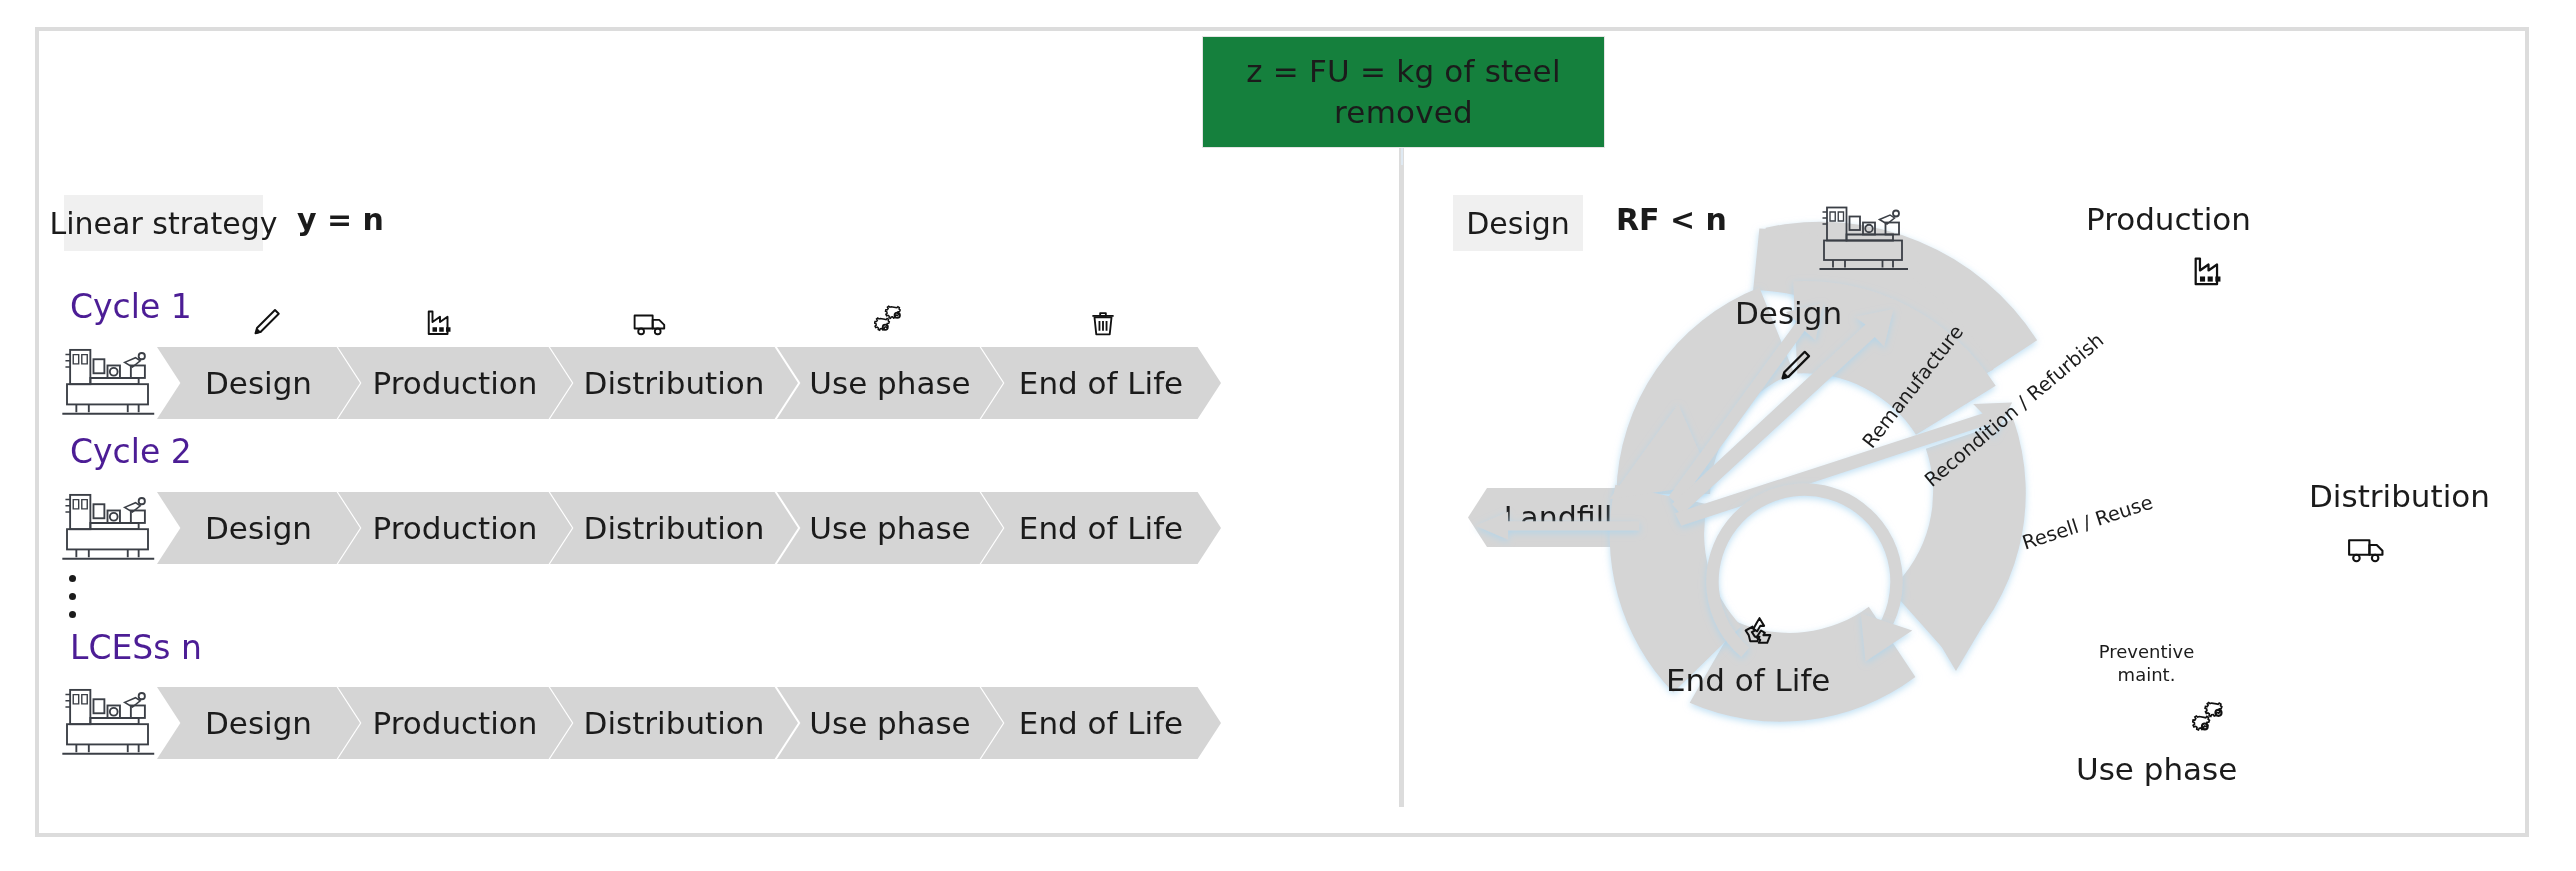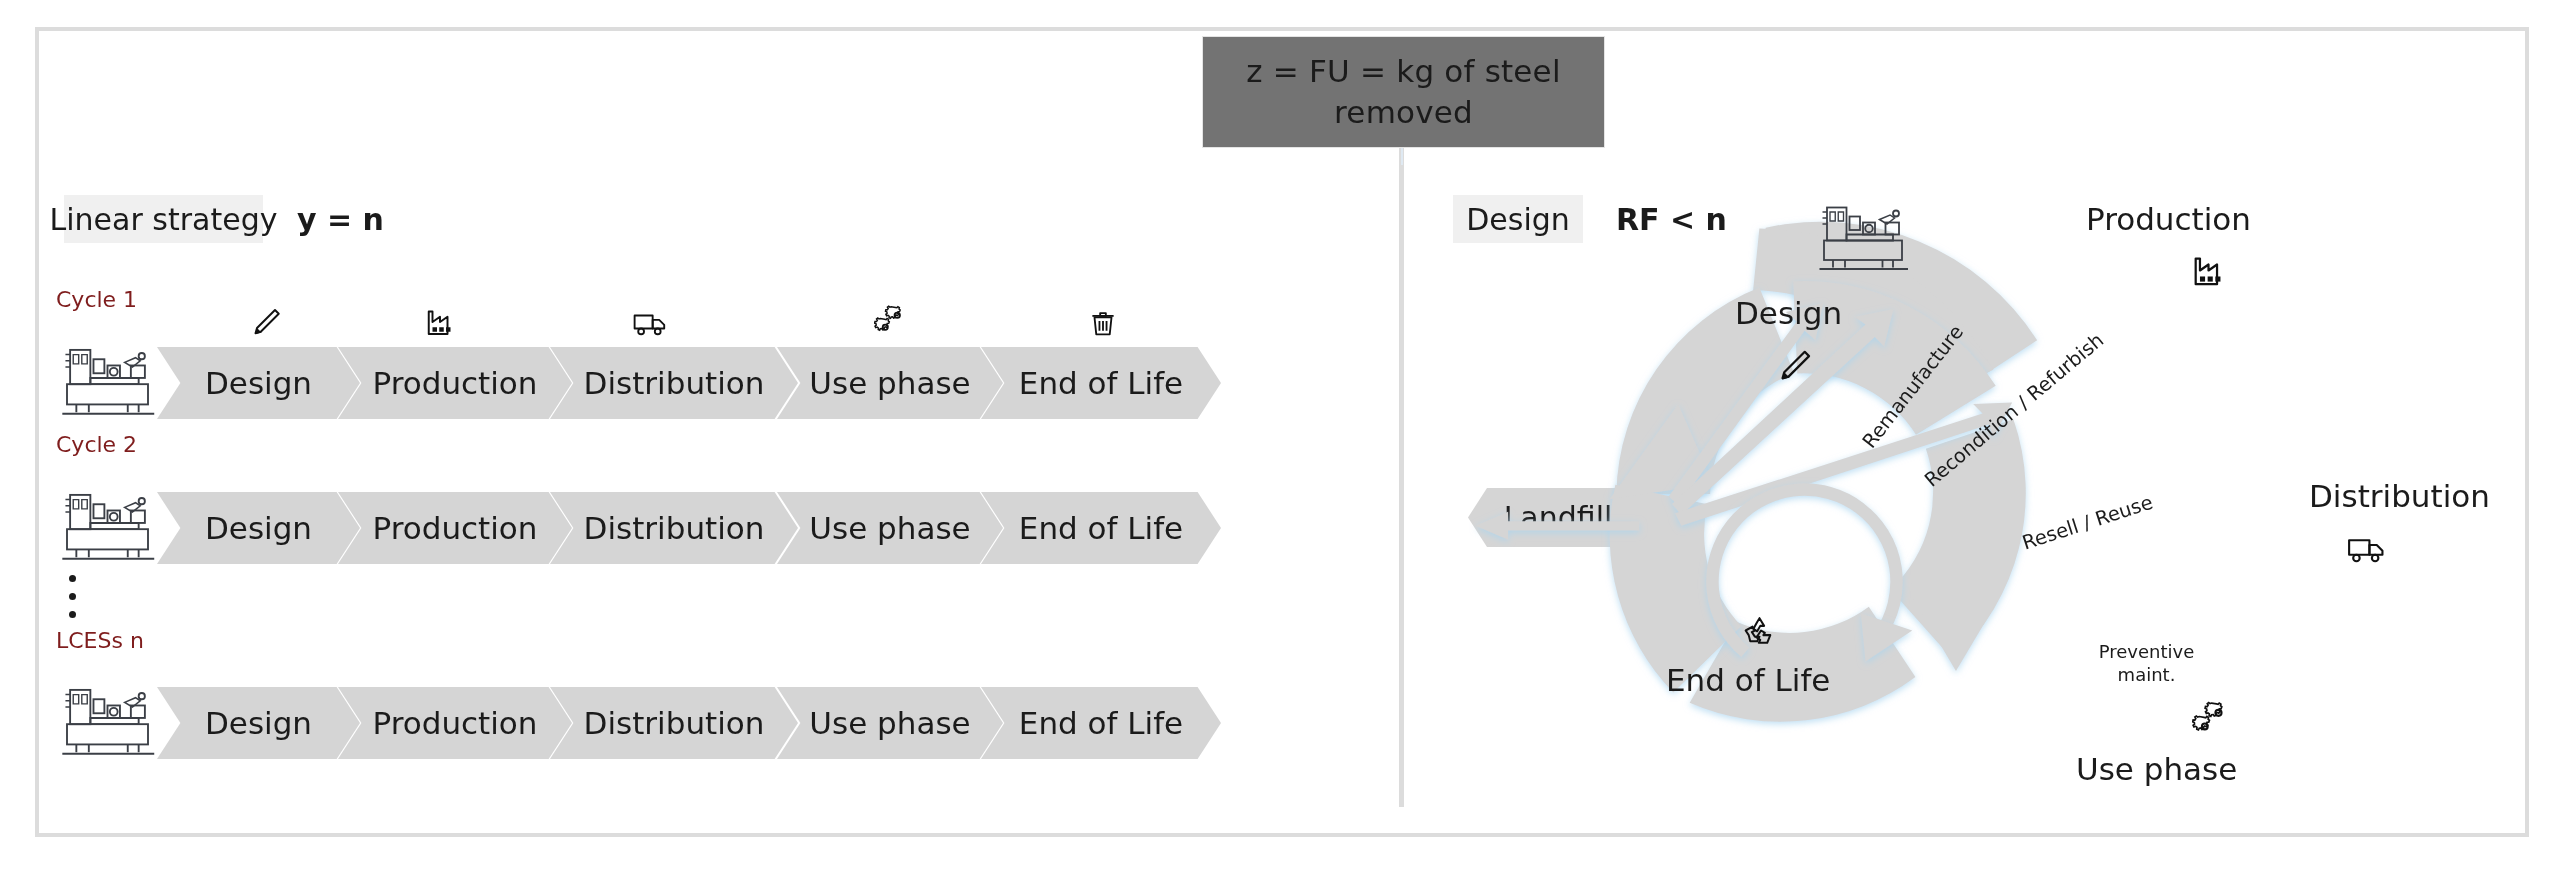--- a/index.html
+++ b/index.html
@@ -22,50 +22,50 @@
 
   
   .divider{
     position:absolute;left:1399px;top:142px;width:4.7px;height:665px;
     background:#dcdcdc;
   }
 
   
   .fu-box{
     position:absolute;left:1202px;top:36px;width:403px;height:112px;
-    background:#737373;border:0.8px solid #e4e4e4;box-sizing:border-box;
+    background:#15803d;border:0.8px solid #e4e4e4;box-sizing:border-box;
     display:flex;align-items:center;justify-content:center;
     text-align:center;
     font-size:31px;color:#1b1b1b;line-height:1.32;
     letter-spacing:0.2px;
   }
   .fu-line{
     position:absolute;left:1401px;top:148px;width:2.3px;height:17px;background:#dfe9f2;
   }
 
   
   .tag{
     position:absolute;background:#f0f0f0;
     display:flex;align-items:center;justify-content:center;
     font-size:30px;color:#1b1b1b;
-    padding:0 17px;height:48px;box-sizing:border-box;
+    padding:0 17px;height:56px;box-sizing:border-box;
     white-space:nowrap;
   }
   .tag-note{
     position:absolute;font-size:30px;color:#1b1b1b;white-space:nowrap;
     height:48px;display:flex;align-items:center;font-weight:bold;
   }
   #tag-linear{left:64px;top:195px;width:199px;}
   #note-linear{left:297px;top:195px;}
   #tag-lcess{left:1453px;top:195px;width:130px;}
   #note-lcess{left:1616px;top:195px;}
 
   
   .cycle-label{
-    position:absolute;font-size:22px;color:#7f1d1d;white-space:nowrap;
+    position:absolute;font-size:33px;color:#4c1d95;white-space:nowrap;margin-left:14px;
   }
   .cycle-row{position:absolute;left:56px;height:72px;}
   .machine-icon{
     position:absolute;left:0;top:-7.8px;width:103px;height:81px;
   }
   .chev-track{position:absolute;left:101px;top:0;height:72px;}
   .chev{
     position:absolute;top:0;height:72px;
     background:#d5d5d5;
     display:flex;align-items:center;justify-content:center;

